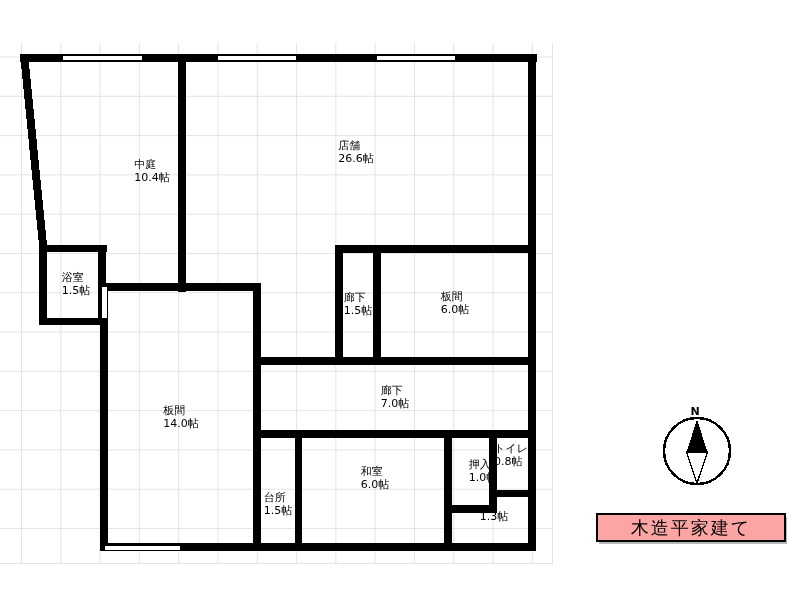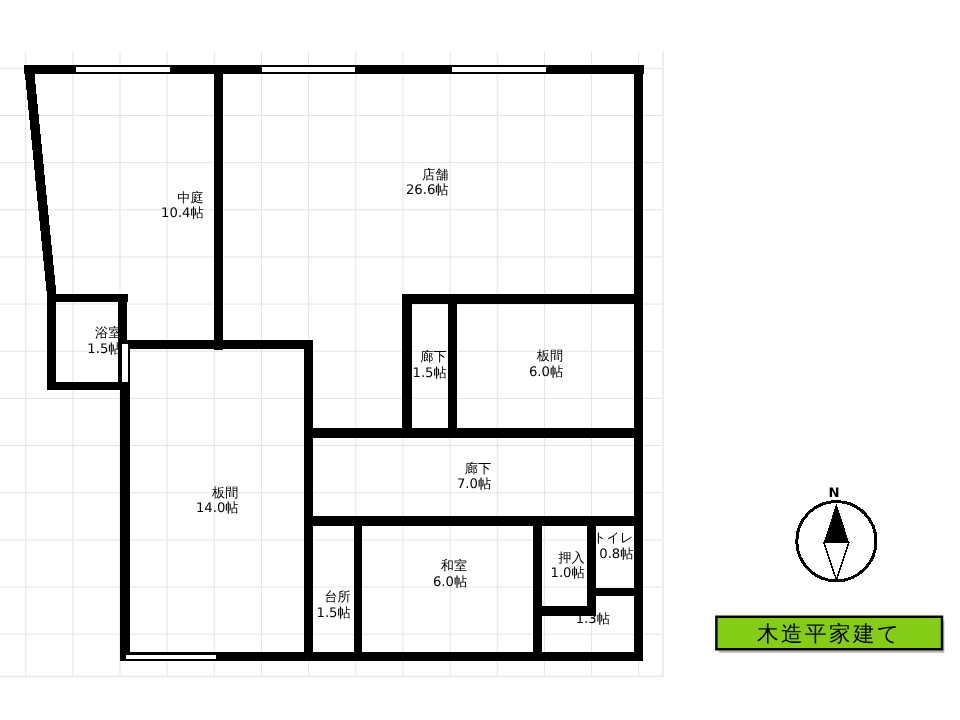--- a/index.html
+++ b/index.html
@@ -17,30 +17,30 @@
       linear-gradient(to right,#e3e3e3 1px,transparent 1px),
       linear-gradient(to bottom,#e3e3e3 1px,transparent 1px);
     background-size:39.3px 39.3px;
     background-position:21px 13.5px;
     border-right:1px solid #e3e3e3;
     border-bottom:1px solid #e3e3e3;
   }
   svg.plan{position:absolute;left:0;top:0;width:800px;height:600px;shape-rendering:crispEdges;}
   .room-label{
     position:absolute;transform:translate(-50%,-50%);
-    text-align:right;font-size:11px;line-height:13px;
+    text-align:left;font-size:11px;line-height:13px;
     white-space:nowrap;color:#000;
   }
   .north-label{
     position:absolute;transform:translate(-50%,-50%);
     font-size:11px;font-weight:600;color:#000;
   }
   .caption-box{
     position:absolute;left:596px;top:513px;width:190px;height:29px;
-    box-sizing:border-box;border:2px solid #000;background:#84cc16;
+    box-sizing:border-box;border:2px solid #000;background:#fca5a5;
     box-shadow:2px 3px 0 -1px #b8b8b8;
     display:flex;align-items:center;justify-content:center;
   }
   .caption-box span{
     font-size:18px;letter-spacing:2px;
     font-family:"DejaVu Serif","Liberation Serif",serif;
   }
 </style>
 </head>
 <body>
@@ -92,21 +92,21 @@
   </svg>
 
   <div class="room-label" style="left:152px;top:171px">
     <div>中庭</div>
     <div>10.4帖</div>
   </div>
   <div class="room-label" style="left:356px;top:152px">
     <div>店舗</div>
     <div>26.6帖</div>
   </div>
-  <div class="room-label" style="left:87px;top:284px">
+  <div class="room-label" style="left:76px;top:284px">
     <div>浴室</div>
     <div>1.5帖</div>
   </div>
   <div class="room-label" style="left:358px;top:304px">
     <div>廊下</div>
     <div>1.5帖</div>
   </div>
   <div class="room-label" style="left:455px;top:303px">
     <div>板間</div>
     <div>6.0帖</div>
@@ -120,21 +120,21 @@
     <div>14.0帖</div>
   </div>
   <div class="room-label" style="left:278px;top:504px">
     <div>台所</div>
     <div>1.5帖</div>
   </div>
   <div class="room-label" style="left:375px;top:478px">
     <div>和室</div>
     <div>6.0帖</div>
   </div>
-  <div class="room-label" style="left:473px;top:471px">
+  <div class="room-label" style="left:483px;top:471px">
     <div>押入</div>
     <div>1.0帖</div>
   </div>
   <div class="room-label" style="left:511px;top:455px">
     <div>トイレ</div>
     <div>0.8帖</div>
   </div>
   <div class="room-label" style="left:494px;top:516px">
     <div>1.3帖</div>
   </div>

